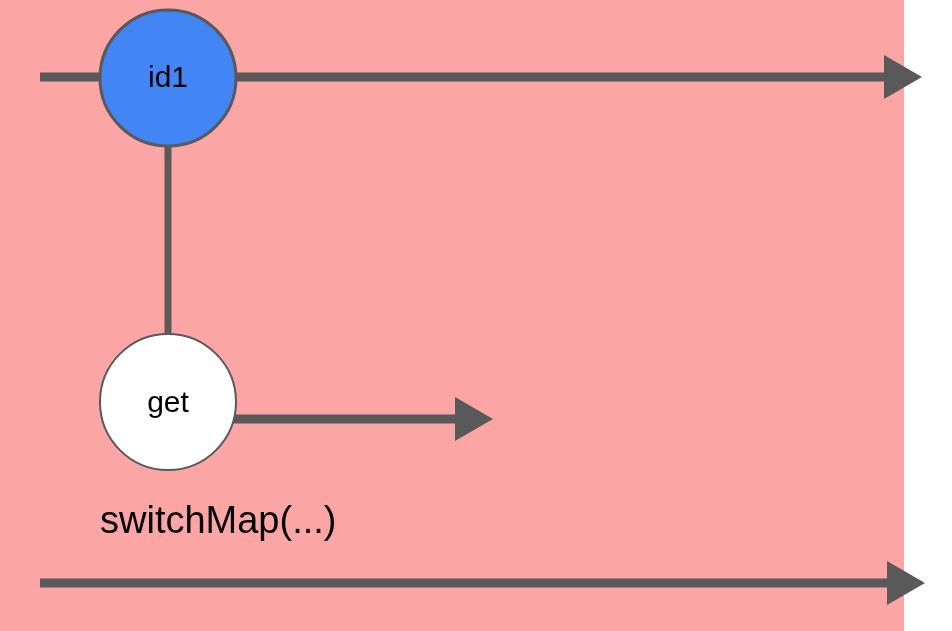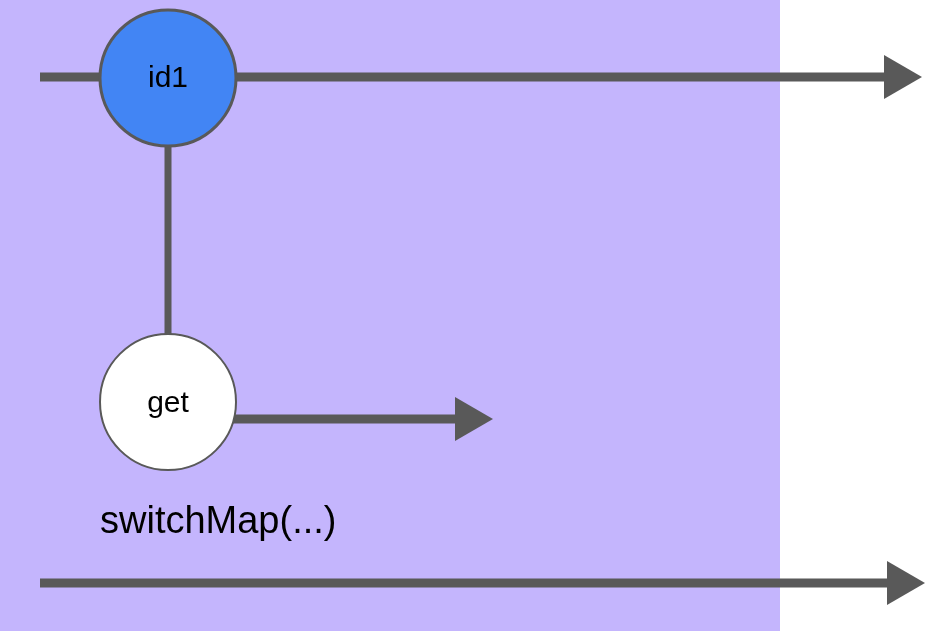--- a/index.html
+++ b/index.html
@@ -8,23 +8,23 @@
     background: #ffffff;
   }
   body {
     width: 952px;
     height: 631px;
     font-family: "Liberation Sans", sans-serif;
     overflow: hidden;
   }
   #marble-diagram {
     position: relative;
-    width: 780px;
+    width: 904px;
     height: 631px;
-    background: #c4b5fd;
+    background: #fca5a5;
   }
   svg.diagram-canvas {
     position: absolute;
     top: 0;
     left: 0;
     width: 952px;
     height: 631px;
     display: block;
   }
   .stream-line,

